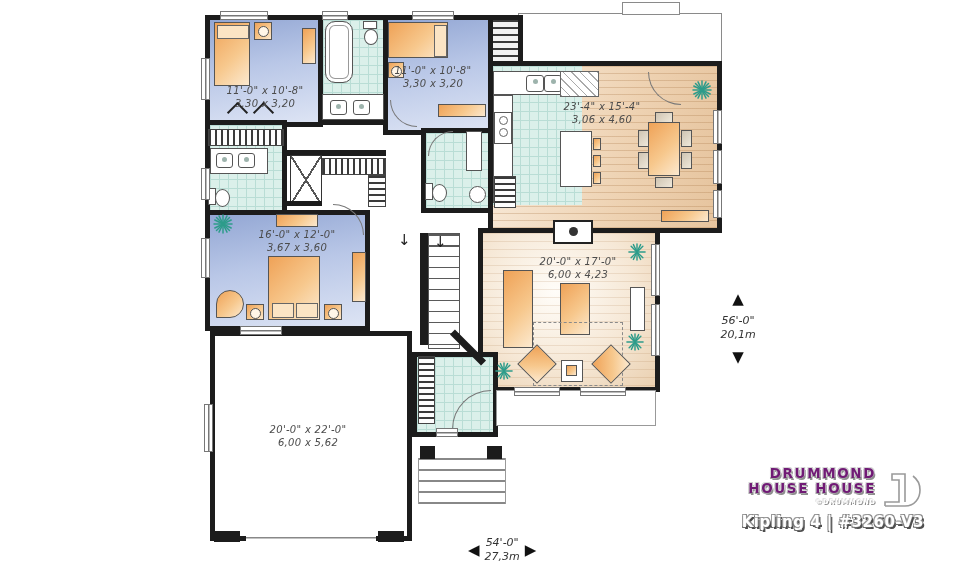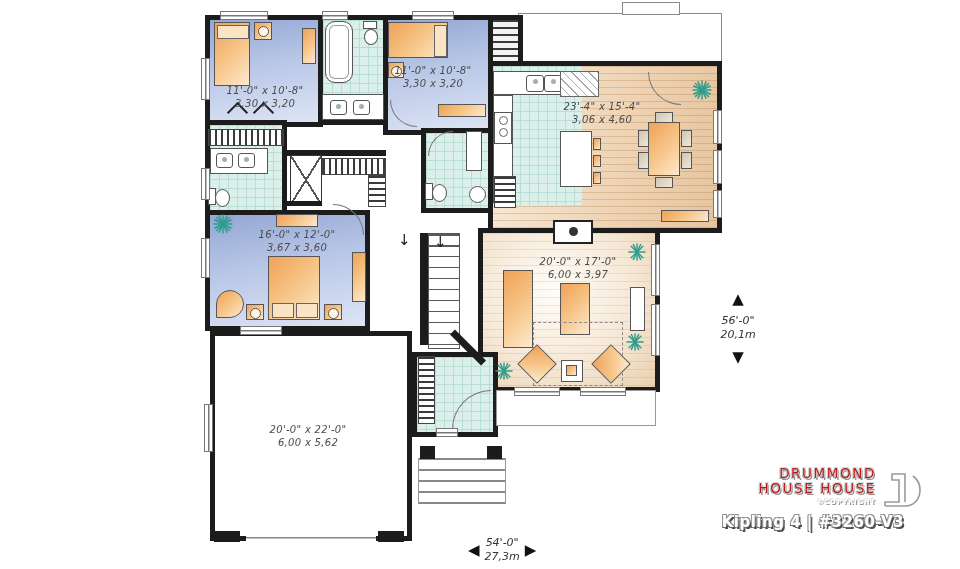--- a/index.html
+++ b/index.html
@@ -52,21 +52,21 @@
           border-left:1.5px solid #999;border-right:1.5px solid #999}
   .label{position:absolute;transform:translateX(-50%);text-align:center;font-style:italic;
          font-size:10px;color:#4b4b4b;letter-spacing:.3px;line-height:1.3;white-space:nowrap}
   .dimv{position:absolute;display:flex;flex-direction:column;align-items:center}
   .tri{font-size:15px;line-height:.95;color:#111}
   .dimtext{font-size:11px;font-style:italic;color:#333;line-height:1.25;white-space:nowrap;text-align:center}
   .dimh{position:absolute;display:flex;align-items:center;gap:5px}
   .plant{position:absolute}
   .brand{position:absolute;display:flex;align-items:flex-start;justify-content:flex-end;gap:6px}
   .bcol{text-align:right}
-  .bline{color:#b91c1c;font-weight:normal;font-size:13.5px;letter-spacing:1.6px;line-height:1.1;
+  .bline{color:#701a75;font-weight:bold;font-size:13.5px;letter-spacing:1.6px;line-height:1.1;
          text-shadow:-1px -1px 0 #d8d8d8,1px -1px 0 #cfcfcf,-1px 1px 0 #a8a8a8,1.5px 1.5px 0 #8e8e8e}
   .bcopy{color:#fff;font-weight:bold;font-size:6.5px;letter-spacing:1px;margin-top:2px;
          text-shadow:-1px -1px 0 #d8d8d8,1px 1px 0 #8e8e8e}
   .btitle{position:absolute;text-align:right;color:#fff;font-weight:bold;font-size:15px;letter-spacing:.5px;
           text-shadow:-1px -1px 0 #9a9a9a,1px -1px 0 #8a8a8a,-1px 1px 0 #6a6a6a,2px 2px 0 #4e4e4e}
 </style>
 </head>
 <body>
 
 <div class="plan">
@@ -281,21 +281,21 @@
   <div class="label" style="left:602px;top:100px">
     <div>23'-4" x 15'-4"</div>
     <div>3,06 x 4,60</div>
   </div>
   <div class="label" style="left:297px;top:228px">
     <div>16'-0" x 12'-0"</div>
     <div>3,67 x 3,60</div>
   </div>
   <div class="label" style="left:578px;top:255px">
     <div>20'-0" x 17'-0"</div>
-    <div>6,00 x 3,97</div>
+    <div>6,00 x 4,23</div>
   </div>
   <div class="label" style="left:308px;top:423px">
     <div>20'-0" x 22'-0"</div>
     <div>6,00 x 5,62</div>
   </div>
 
   <div class="dimv" style="left:710px;top:292px;width:56px">
     <div class="tri">▲</div>
     <div class="dimtext" style="margin-top:8px">56'-0"</div>
     <div class="dimtext">20,1m</div>
@@ -308,24 +308,24 @@
       <div class="dimtext">54'-0"</div>
       <div class="dimtext">27,3m</div>
     </div>
     <div class="tri">▶</div>
   </div>
 
   <div class="brand" style="left:742px;top:466px;width:182px">
     <div class="bcol">
       <div class="bline">DRUMMOND</div>
       <div class="bline">HOUSE HOUSE</div>
-      <div class="bcopy">©COPYRIGHT</div>
+      <div class="bcopy">©DRUMMOND</div>
     </div>
     <svg width="42" height="46" viewBox="0 0 42 46">
       <g fill="none" stroke="#9a9a9a" stroke-width="1.6">
         <path d="M3 40 h20 c10 0 15 -8 15 -16 c0 -6 -3 -11 -7 -14"></path>
         <path d="M3 40 v-4 h14 v-22 h-7 v-6 h13 v28"></path>
       </g>
     </svg>
   </div>
-  <div class="btitle" style="left:720px;top:513px;width:184px">Kipling 4 | #3260-V3</div>
+  <div class="btitle" style="left:740px;top:513px;width:184px">Kipling 4 | #3260-V3</div>
 
 </div>
 
 </body></html>

